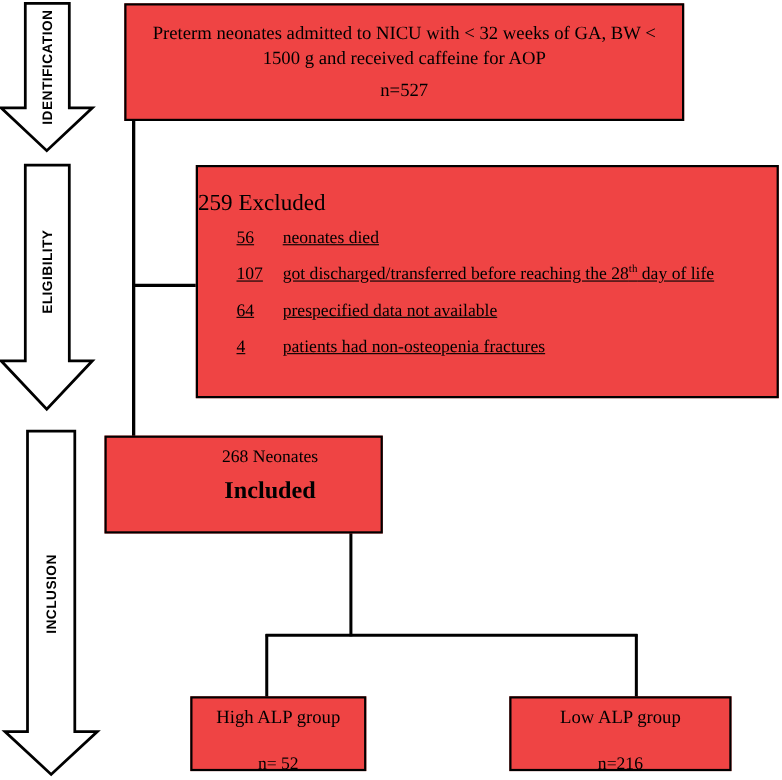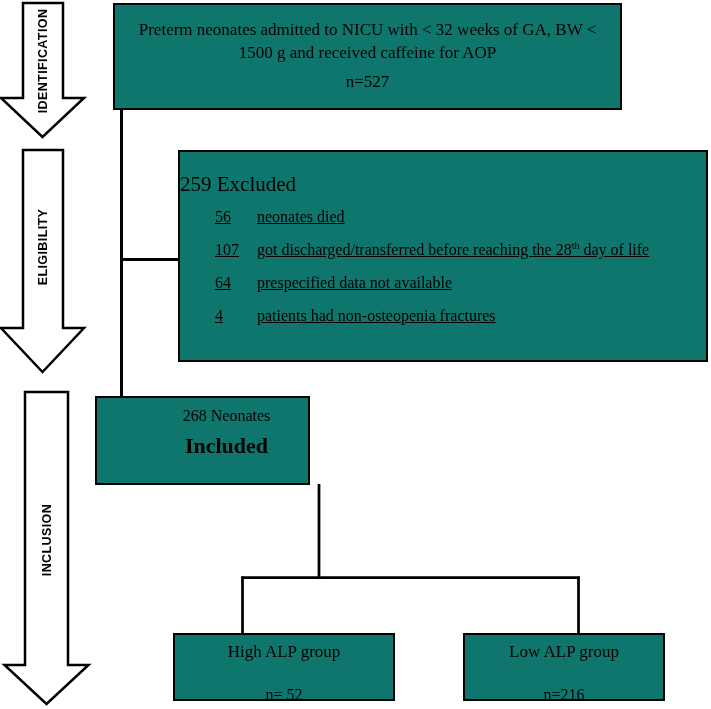--- a/index.html
+++ b/index.html
@@ -29,48 +29,48 @@
     pointer-events: none;
   }
   #label-identification { left: -57px; top: 51px; }
   #label-eligibility    { left: -57px; top: 237px; }
   #label-inclusion      { left: -53px; top: 530px; }
 
   .node {
     position: absolute;
     box-sizing: border-box;
     border: 2px solid #000;
-    background: #0f766e;
+    background: #ef4444;
   }
 
   #box-identification { left: 113px; top: 3px; width: 509px; height: 107px; text-align: center; }
   #box-identification .bodytext { margin-top: 13px; font-size: 17px; line-height: 23px; }
   #box-identification .count { margin-top: 8px; font-size: 17px; line-height: 20px; }
 
   #box-excluded { left: 178px; top: 150px; width: 530px; height: 212px; }
   #box-excluded .title { margin-top: 20px; font-size: 21px; line-height: 24px; }
   #box-excluded .rows {
     margin: 10px 6px 0 35px;
     display: grid;
     grid-template-columns: 42px 1fr;
     row-gap: 11px;
     font-size: 16px;
     line-height: 22px;
     text-decoration: underline;
   }
   #box-excluded sup { font-size: 10px; line-height: 0; }
 
-  #box-included { left: 95px; top: 396px; width: 215px; height: 89px; text-align: center; padding-left: 48px; }
+  #box-included { left: 95px; top: 396px; width: 253px; height: 89px; text-align: center; padding-left: 48px; }
   #box-included .line1 { margin-top: 8px; font-size: 16px; line-height: 20px; }
   #box-included .line2 { margin-top: 6px; font-size: 22px; line-height: 28px; font-weight: bold; }
 
   .group-box { text-align: center; }
   .group-box .gtitle { margin-top: 6px; font-size: 17px; line-height: 22px; }
   .group-box .gcount { margin-top: 22px; font-size: 16px; line-height: 20px; }
-  #box-high { left: 173px; top: 633px; width: 222px; height: 68px; }
+  #box-high { left: 173px; top: 633px; width: 160px; height: 68px; }
   #box-low  { left: 463px; top: 633px; width: 202px; height: 68px; }
 </style>
 </head>
 <body>
 
 <div id="canvas">
 
   <svg id="wires" viewBox="0 0 711 709" xmlns="http://www.w3.org/2000/svg">
 
     <path d="M23,3 H63 V98 H84 L42.5,137 L1,98 H23 Z" fill="#ffffff" stroke="#000000" stroke-width="2.5" stroke-linejoin="miter"></path>

